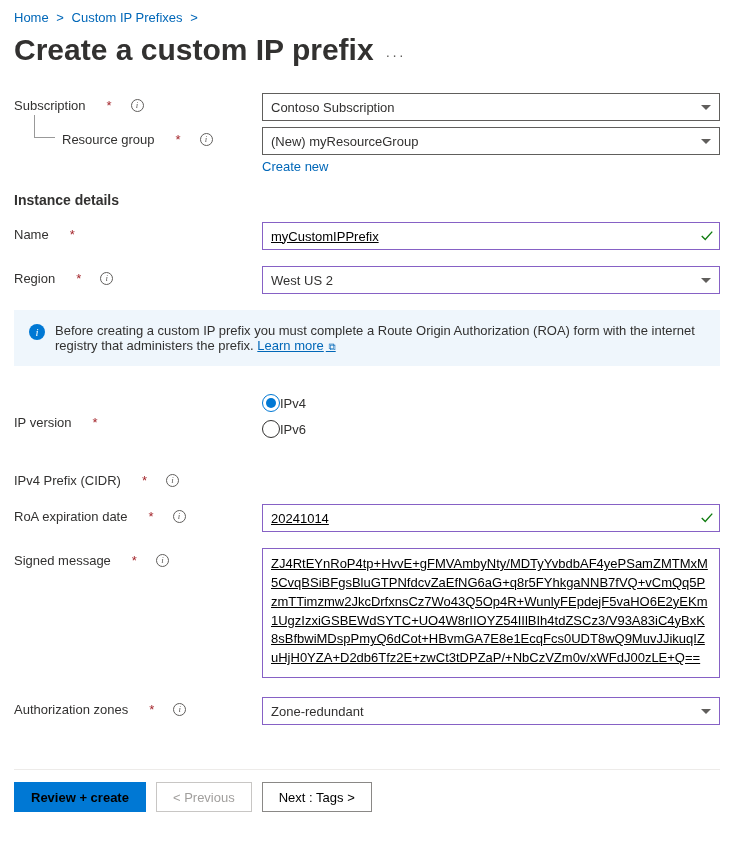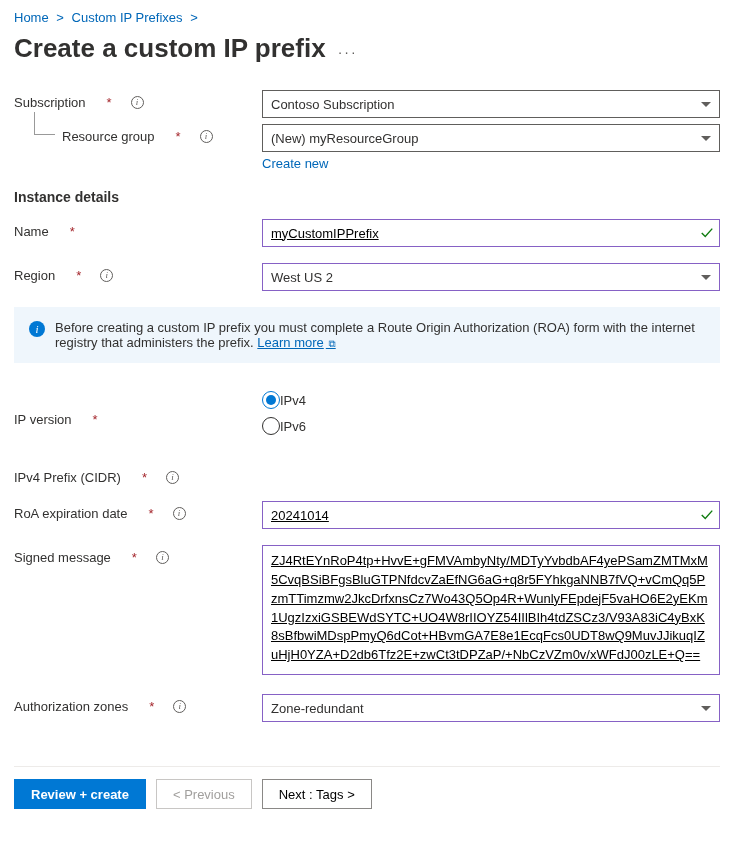--- a/index.html
+++ b/index.html
@@ -13,21 +13,21 @@
     width: 734px;
   }
   a { color: #0067b8; text-decoration: none; }
 
   
   .breadcrumb { font-size: 13px; margin-bottom: 8px; color: #0067b8; }
   .breadcrumb .sep { color: #0067b8; margin: 0 4px; }
 
   
   .title-row { display: flex; align-items: baseline; gap: 12px; margin-bottom: 26px;}
-  h1 { font-size: 26px; font-weight: 600; margin: 0; color: #323130;}
+  h1 { font-size: 30px; font-weight: 600; margin: 0; color: #323130;}
   .ellipsis { color: #605e5c; letter-spacing: 2px; font-size: 14px; padding-bottom:4px;}
 
   
   .form-row { display: flex; align-items: flex-start; margin-bottom: 16px; }
   .form-row.tight { margin-bottom: 6px; }
   .label-col { width: 248px; flex-shrink: 0; padding-top: 5px; font-size: 13px; color: #323130; display:flex; align-items:center; gap:19px;}
   .label-col.indent { padding-left: 48px; position:relative;}
   .label-col.indent::before{
     content:""; position:absolute; left:20px; top:-12px; width:20px; height:22px;
     border-left:1px solid #999; border-bottom:1px solid #999;
@@ -94,21 +94,21 @@
 
   
   .footer {
     margin-top: 44px; padding-top:12px; border-top:1px solid #edebe9;
     display:flex; gap:10px;
   }
   .btn {
     height:30px; padding:0 16px; font-size:13px; border:1px solid #8a8886; background:#fff;
     cursor:pointer; font-family:inherit;
   }
-  .btn.primary { background:#0078d4; color:#ffffff; border-color:#0078d4; font-weight:600;}
+  .btn.primary { background:#0078d4; color:#000000; border-color:#0078d4; font-weight:600;}
   .btn.disabled { color:#a19f9d; border-color:#c8c6c4; background:#fff; cursor:default;}
 </style>
 </head>
 <body>
 
 <div class="breadcrumb">
   <a href="#">Home</a>
   <span class="sep">&gt;</span>
   <a href="#">Custom IP Prefixes</a>
   <span class="sep">&gt;</span>

